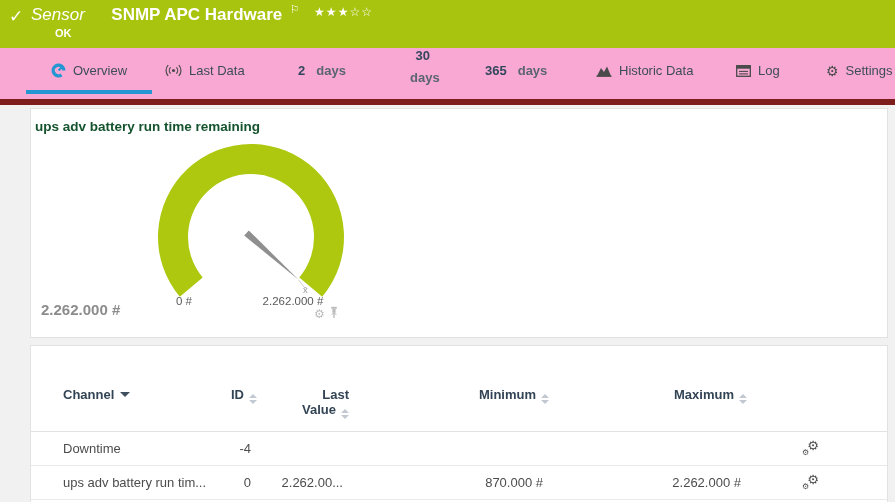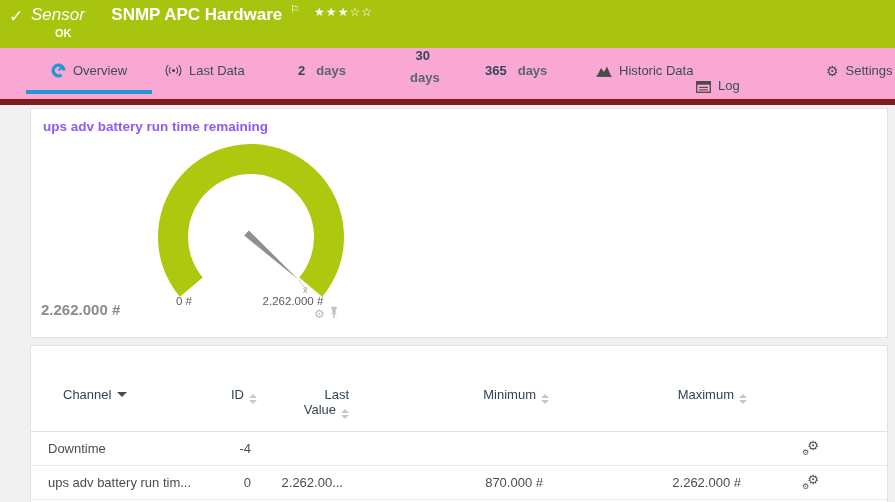--- a/index.html
+++ b/index.html
@@ -46,49 +46,49 @@
 
   
   .panel {
     position:absolute; left:30px; width:858px;
     background:#fff; border:1px solid #e2e2e2;
   }
   #gauge-panel { top:108px; height:230px; }
   #table-panel { top:345px; height:170px; }
 
   .panel-title {
-    position:absolute; left:12px; top:10px;
-    font-size:13.5px; font-weight:bold; color:#8b5cf6;
+    position:absolute; left:4px; top:10px;
+    font-size:13.5px; font-weight:bold; color:#14532d;
   }
 
   
   #gauge-svg { position:absolute; left:98px; top:22px; }
   .big-value {
     position:absolute; left:10px; top:192px;
     font-size:15px; font-weight:bold; color:#8c8c8c;
   }
   .mini-icons { position:absolute; left:283px; top:196px; display:flex; align-items:center; gap:4px; color:#bcbcbc; }
   .mini-gear { font-size:12px; line-height:1; color:#bcbcbc; }
 
   
   table { border-collapse:collapse; table-layout:fixed; width:856px; margin-top:26px; }
   col.c-channel { width:180px; } col.c-id { width:48px; } col.c-last { width:92px; }
   col.c-min { width:200px; } col.c-max { width:198px; } col.c-set { width:138px; }
   th {
-    font-size:13px; font-weight:normal; color:#334455;
+    font-size:13px; font-weight:bold; color:#334455;
     text-align:right; vertical-align:top; padding:15px 2px 12px 0;
     line-height:15px; border-bottom:1px solid #e2e2e2; white-space:pre-line;
   }
   th.h-channel { text-align:left; padding-left:32px; }
   td {
     font-size:13px; color:#4c4c4c; height:34px;
     text-align:right; padding-right:8px; border-bottom:1px solid #e9e9e9;
     white-space:nowrap; overflow:hidden;
   }
-  td.d-channel { text-align:left; padding-left:17px; }
+  td.d-channel { text-align:left; padding-left:32px; }
   td.d-set { text-align:left; padding-left:53px; }
 
   .sort-du { display:inline-flex; flex-direction:column; gap:2px; margin-left:5px; vertical-align:1px; }
   .sort-du i { display:block; width:0; height:0; border-left:4px solid transparent; border-right:4px solid transparent; }
   .sort-du .up { border-bottom:4px solid #c3c9d2; }
   .sort-du .dn { border-top:4px solid #c3c9d2; }
   .sort-active {
     display:inline-block; width:0; height:0; margin-left:6px; vertical-align:2px;
     border-left:5px solid transparent; border-right:5px solid transparent;
     border-top:5px solid #3f4f5e;
@@ -152,21 +152,21 @@
   <div class="tab" style="left:596px;align-items:center;">
     <span class="ticon">
       <svg width="16" height="13" viewBox="0 0 16 13">
         <polygon points="1,12 5,4 8,8 11,2.5 15,12" fill="#4a4a4a"></polygon>
         <line x1="0.5" y1="12.2" x2="15.5" y2="12.2" stroke="#4a4a4a" stroke-width="1.4"></line>
       </svg>
     </span>
     <span>Historic Data</span>
   </div>
 
-  <div class="tab" style="left:696px;align-items:flex-end;">
+  <div class="tab" style="left:736px;">
     <span class="ticon">
       <svg width="15" height="12" viewBox="0 0 15 12">
         <rect x="0.7" y="0.7" width="13.6" height="10.6" fill="none" stroke="#4a4a4a" stroke-width="1.3"></rect>
         <rect x="0.7" y="0.7" width="13.6" height="3" fill="#4a4a4a"></rect>
         <line x1="3" y1="6.4" x2="12" y2="6.4" stroke="#4a4a4a" stroke-width="1.1"></line>
         <line x1="3" y1="8.9" x2="12" y2="8.9" stroke="#4a4a4a" stroke-width="1.1"></line>
       </svg>
     </span>
     <span>Log</span>
   </div>

